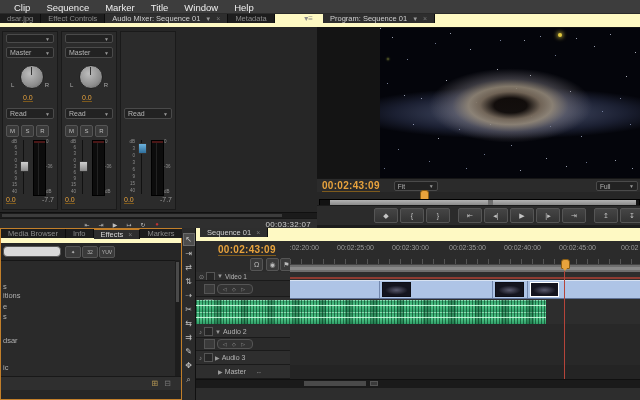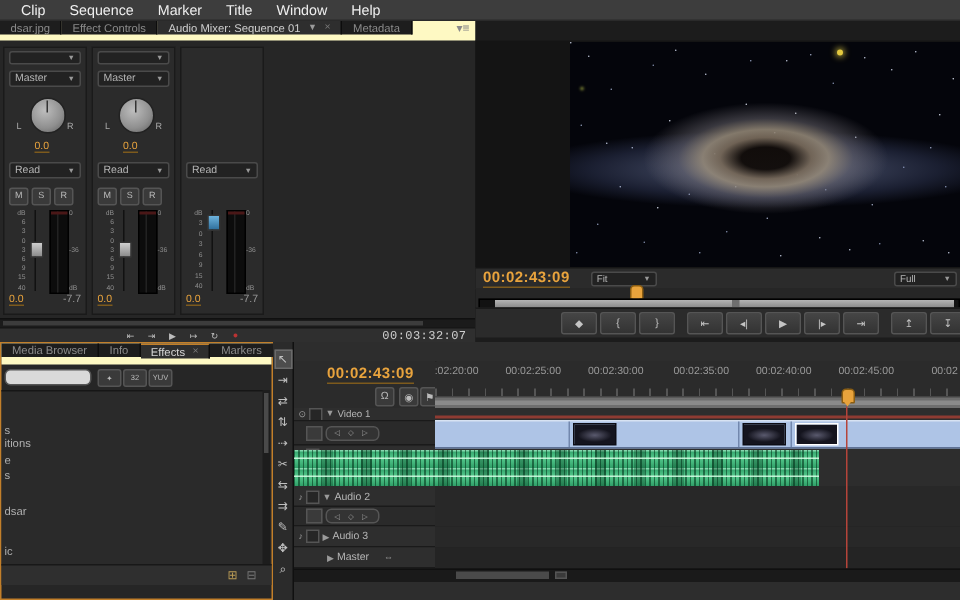--- a/index.html
+++ b/index.html
@@ -45,21 +45,21 @@
   .meter::after{content:"";position:absolute;left:0;top:0;width:100%;height:2px;background:#4a1717;}
   .meterscale{position:absolute;left:43px;top:108px;width:11px;height:54px;font-size:4.5px;color:#8f8f8f;
               display:flex;flex-direction:column;justify-content:space-between;line-height:1;}
   .stripvals{position:absolute;left:3px;top:164px;right:3px;display:flex;justify-content:space-between;font-size:7px;}
   .mixscroll{position:absolute;left:0;top:198px;width:317px;height:5px;background:#1b1b1b;border-top:1px solid #101010;}
   .mixscroll .hbar{position:absolute;left:2px;top:1px;width:280px;height:3px;background:#3c3c3c;}
   #mixbottom{position:absolute;left:0;top:204px;width:317px;height:10px;background:#2f2f2f;border-top:1px solid #171717;
              display:flex;align-items:center;}
   #mixbottom .tbtn{width:14px;height:8px;font-size:6px;color:#bdbdbd;display:flex;align-items:center;justify-content:center;}
   #mixbottom .rec{color:#b33;}
-  #mixtc{margin-left:auto;font-size:8px;color:#cfcfcf;padding-right:6px;letter-spacing:.3px;font-family:Liberation Mono, monospace;}
+  #mixtc{margin-left:auto;font-size:8px;color:#cfcfcf;padding-right:6px;letter-spacing:.3px;}
   
   #program{left:317px;top:14px;width:323px;height:214px;background:#1c1c1c;}
   #viewer{position:absolute;left:0;top:13px;width:323px;height:151px;background:#141414;}
   #video{position:absolute;left:63px;top:1px;width:260px;height:150px;background:#04050b;overflow:hidden;}
   .gal-band{position:absolute;left:-20px;top:30px;width:300px;height:110px;
             background:radial-gradient(70% 30% at 50% 50%,rgba(150,165,210,.55),rgba(95,110,165,.25) 55%,transparent 78%);}
   .gal-core{position:absolute;left:48px;top:40px;width:165px;height:75px;border-radius:50%;
             background:radial-gradient(ellipse at center,rgba(16,11,8,.95) 0 14%,rgba(118,104,88,.92) 26%,rgba(152,140,122,.85) 36%,rgba(122,118,126,.45) 50%,transparent 70%);}
   .stars{position:absolute;left:0;top:0;width:1px;height:1px;background:#cfd6e8;border-radius:50%;
     box-shadow:12px 9px #c9d1e4,27px 31px #9aa6c4,41px 70px #c9d1e4,55px 15px #8d99b8,66px 52px #dfe5f2,
@@ -311,20 +311,27 @@
       <div class="tbtn">⇥</div>
       <div class="tbtn">▶</div>
       <div class="tbtn">↦</div>
       <div class="tbtn">↻</div>
       <div class="tbtn rec">●</div>
       <div id="mixtc">00:03:32:07</div>
     </div>
   </div>
 
   <div id="program" class="abs">
+    <div class="tabbar">
+      <div class="tab active" style="margin-left:6px;">
+        <span>Program: Sequence 01</span>
+        <span class="tri">▼</span>
+        <span class="x">×</span>
+      </div>
+    </div>
     <div id="viewer">
       <div id="video">
         <div class="stars"></div>
         <div class="gal-band"></div>
         <div class="gal-core"></div>
         <div class="ystar"></div>
       </div>
     </div>
     <div id="progctrl">
       <div class="tc" style="margin-left:5px;">00:02:43:09</div>
@@ -406,20 +413,26 @@
     <div class="tool">⇢</div>
     <div class="tool">✂</div>
     <div class="tool">⇆</div>
     <div class="tool">⇉</div>
     <div class="tool">✎</div>
     <div class="tool">✥</div>
     <div class="tool">⌕</div>
   </div>
 
   <div id="timeline" class="abs">
+    <div class="tabbar">
+      <div class="tab active" style="margin-left:4px;">
+        <span>Sequence 01</span>
+        <span class="x">×</span>
+      </div>
+    </div>
     <div id="tlhead">
       <div class="tc" style="position:absolute;left:22px;top:3px;">00:02:43:09</div>
       <div class="tlbtn" style="left:54px;">Ω</div>
       <div class="tlbtn" style="left:70px;">◉</div>
       <div class="tlbtn" style="left:84px;">⚑</div>
     </div>
     <div id="ruler">
       <span class="rlabel" style="left:-8px;">00:02:20:00</span>
       <span class="rlabel" style="left:47px;">00:02:25:00</span>
       <span class="rlabel" style="left:102px;">00:02:30:00</span>

